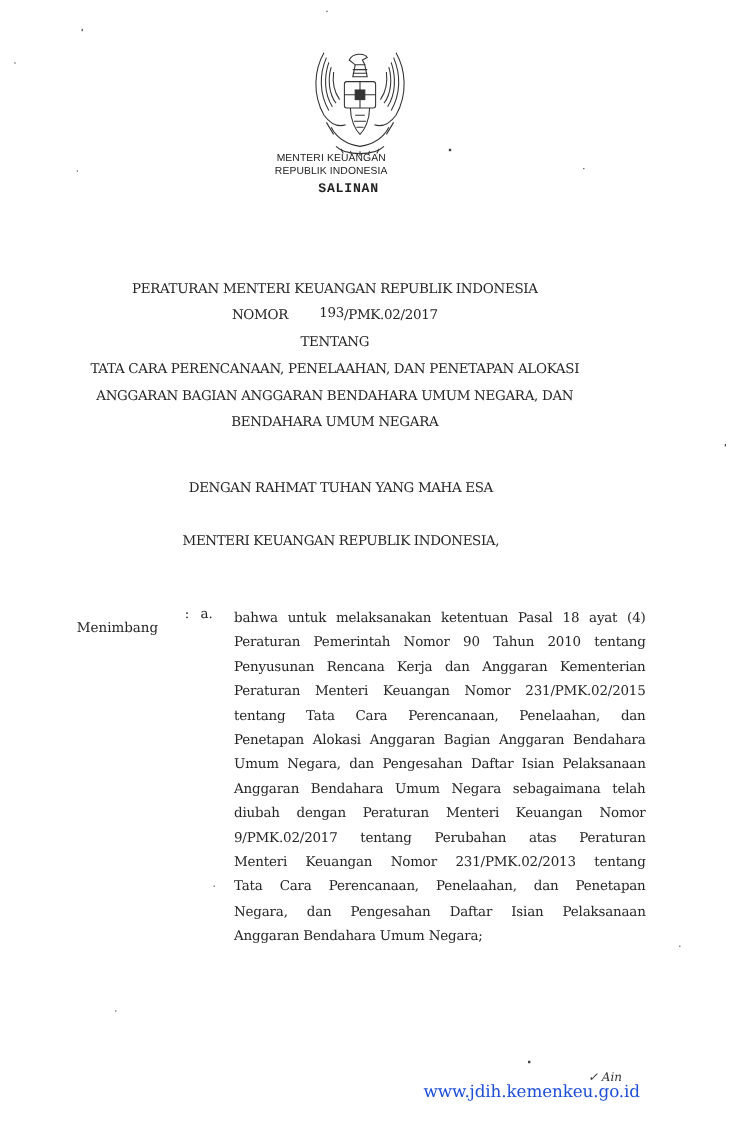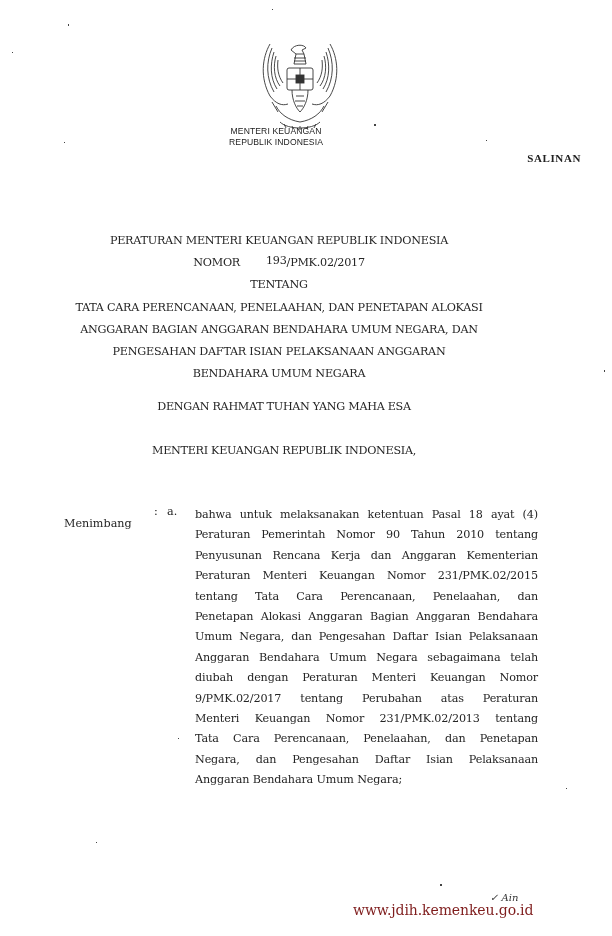--- a/index.html
+++ b/index.html
@@ -2,40 +2,40 @@
 <html><head>
 <meta charset="utf-8">
 <style>
   html, body { margin: 0; padding: 0; background: #ffffff; }
   body { width: 612px; height: 936px; position: relative; overflow: hidden;
          font-family: "DejaVu Serif", "Liberation Serif", serif; color: #222; }
   .abs { position: absolute; }
   .emblem { left: 258px; top: 38px; width: 84px; height: 98px; }
   .hdr { left: 0; width: 552px; text-align: center; font-family: "Liberation Sans", sans-serif;
          font-size: 8.6px; letter-spacing: 0.1px; color: #222; line-height: 11px; }
-  .salinan { left: 0; width: 581px; text-align: right; font-family: Liberation Serif, serif;
+  .salinan { left: 0; width: 581px; text-align: center; font-family: Liberation Mono, monospace;
              font-weight: bold; font-size: 11px; letter-spacing: 0.6px; top: 152px; }
   .title-block { left: 0; width: 558px; top: 230px; text-align: center;
                  font-family: "DejaVu Serif", serif; font-size: 11.2px; line-height: 22.2px;
                  letter-spacing: -0.25px; color: #252525; }
   .title-block div { white-space: nowrap; }
   .nomor-label { display: inline-block; margin-right: 26px; }
   .nomor-num { position: relative; top: -2px; }
   .center-line { left: 0; width: 568px; text-align: center; font-size: 11.2px;
                  letter-spacing: -0.3px; color: #252525; }
   .consider { top: 505px; left: 64px; font-size: 11.2px; color: #252525; }
   .consider .label { position: absolute; left: 0; top: 12px; white-space: nowrap; }
   .consider .colon { position: absolute; left: 90px; top: 0; }
   .consider .item { position: absolute; left: 103px; top: 0; }
   .body-text { left: 195px; top: 505px; width: 343px; font-size: 11.2px; line-height: 20.4px;
                text-align: justify; color: #252525; letter-spacing: -0.15px; }
   .body-text .ln { display: block; text-align: justify; text-align-last: justify; white-space: nowrap; }
   .body-text .ln.last { text-align-last: left; }
   .footer-link { left: 353px; top: 902px; font-family: "DejaVu Serif", serif; font-size: 14px;
-                 color: #7f1d1d; letter-spacing: -0.1px; text-decoration: none; }
+                 color: #1d4ed8; letter-spacing: -0.1px; text-decoration: none; }
   .paraf { left: 490px; top: 892px; font-family: "DejaVu Serif", serif; font-style: italic;
            font-size: 10px; color: #333; }
   .speck { position: absolute; width: 2px; height: 2px; background: #444; }
 </style>
 </head>
 <body>
 
 <div class="abs emblem">
   <svg width="84" height="98" viewBox="0 0 84 98" fill="none" stroke="#333" stroke-width="0.9">
 
@@ -75,21 +75,20 @@
 <div class="abs salinan">SALINAN</div>
 
 <div class="abs title-block">
   <div>PERATURAN MENTERI KEUANGAN REPUBLIK INDONESIA</div>
   <div>
     <span class="nomor-label">NOMOR</span><span class="nomor-num">193</span><span>/PMK.02/2017</span>
   </div>
   <div>TENTANG</div>
   <div>TATA CARA PERENCANAAN, PENELAAHAN, DAN PENETAPAN ALOKASI</div>
   <div>ANGGARAN BAGIAN ANGGARAN BENDAHARA UMUM NEGARA, DAN</div>
-  <div>PENGESAHAN DAFTAR ISIAN PELAKSANAAN ANGGARAN</div>
   <div>BENDAHARA UMUM NEGARA</div>
 </div>
 
 <div class="abs center-line" style="top:400px;">DENGAN RAHMAT TUHAN YANG MAHA ESA</div>
 <div class="abs center-line" style="top:444px;">MENTERI KEUANGAN REPUBLIK INDONESIA,</div>
 
 <div class="abs consider">
   <span class="label">Menimbang</span>
   <span class="colon">:</span>
   <span class="item">a.</span>

